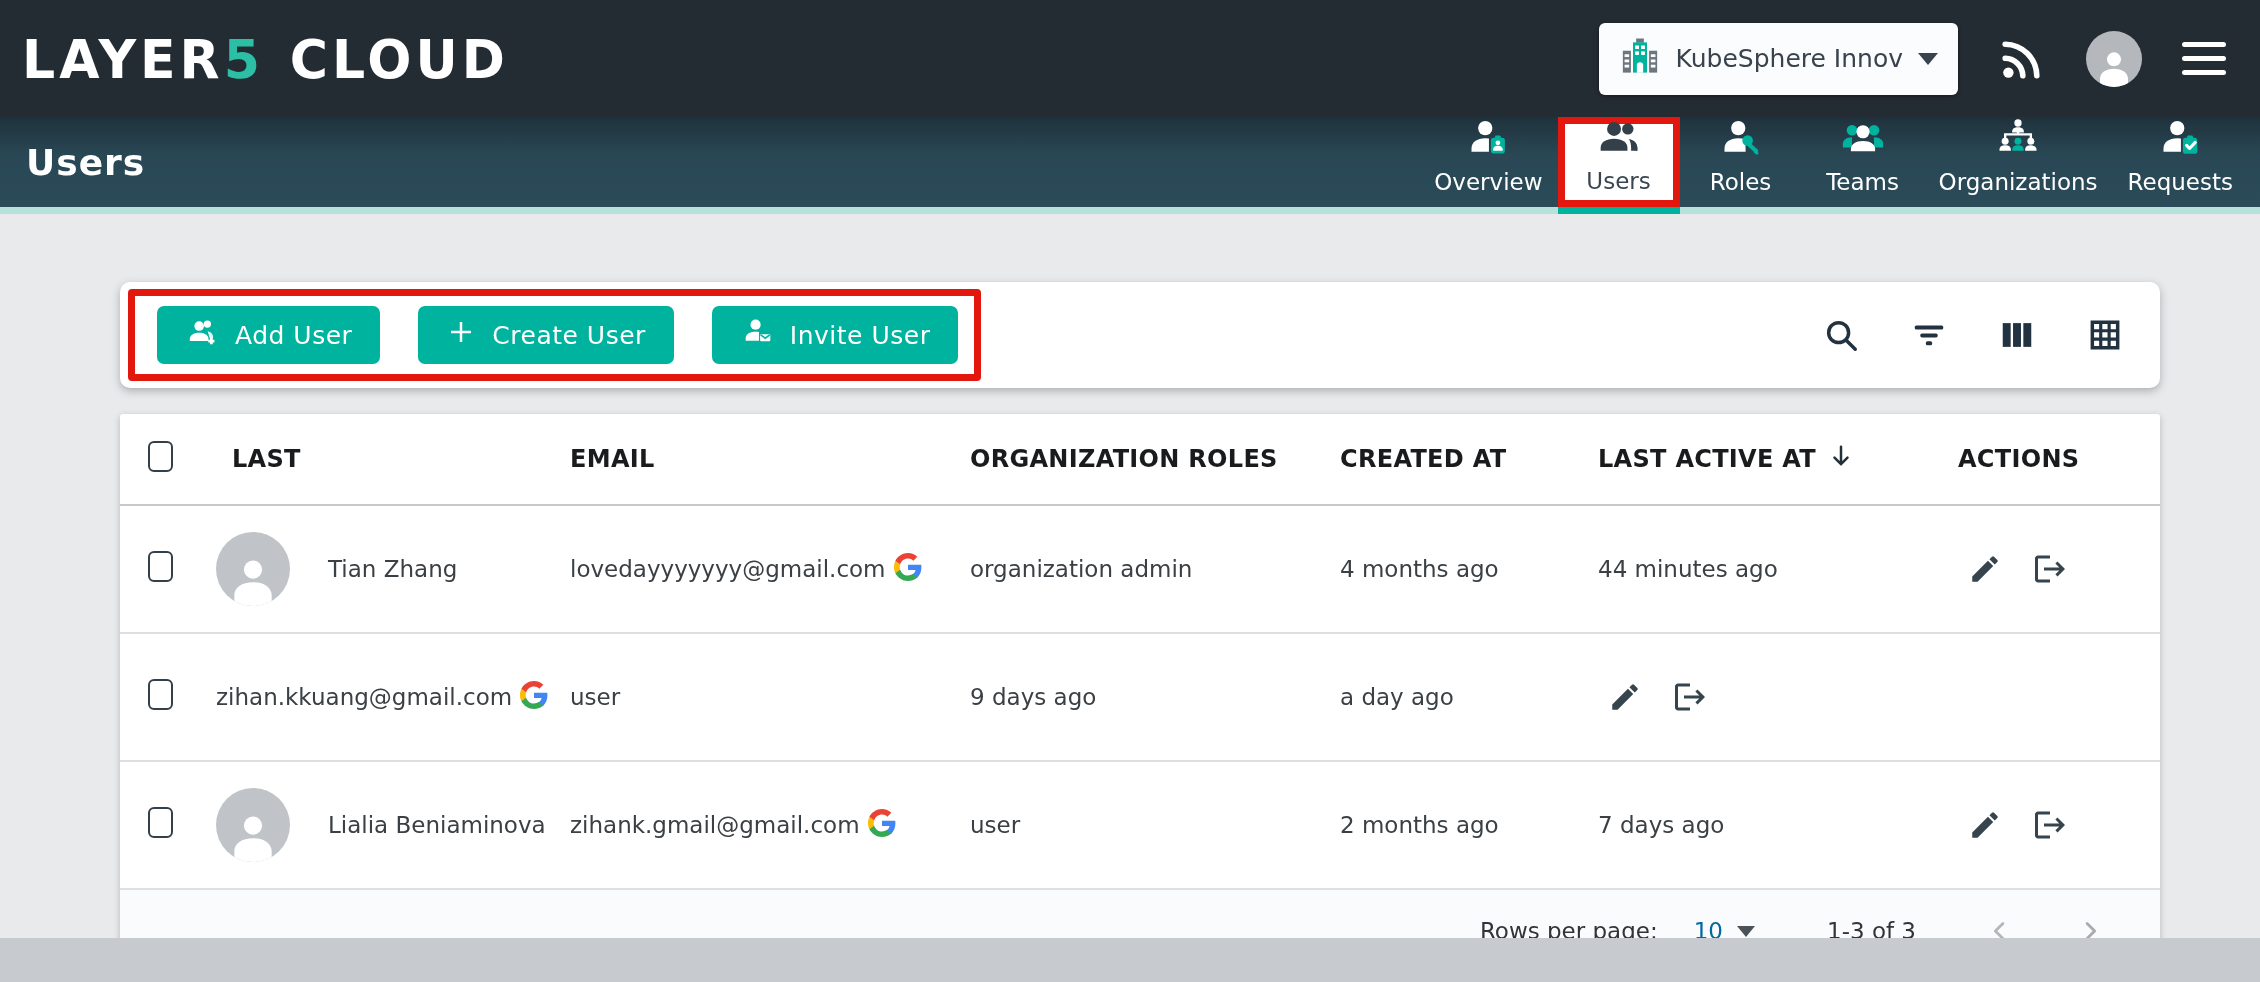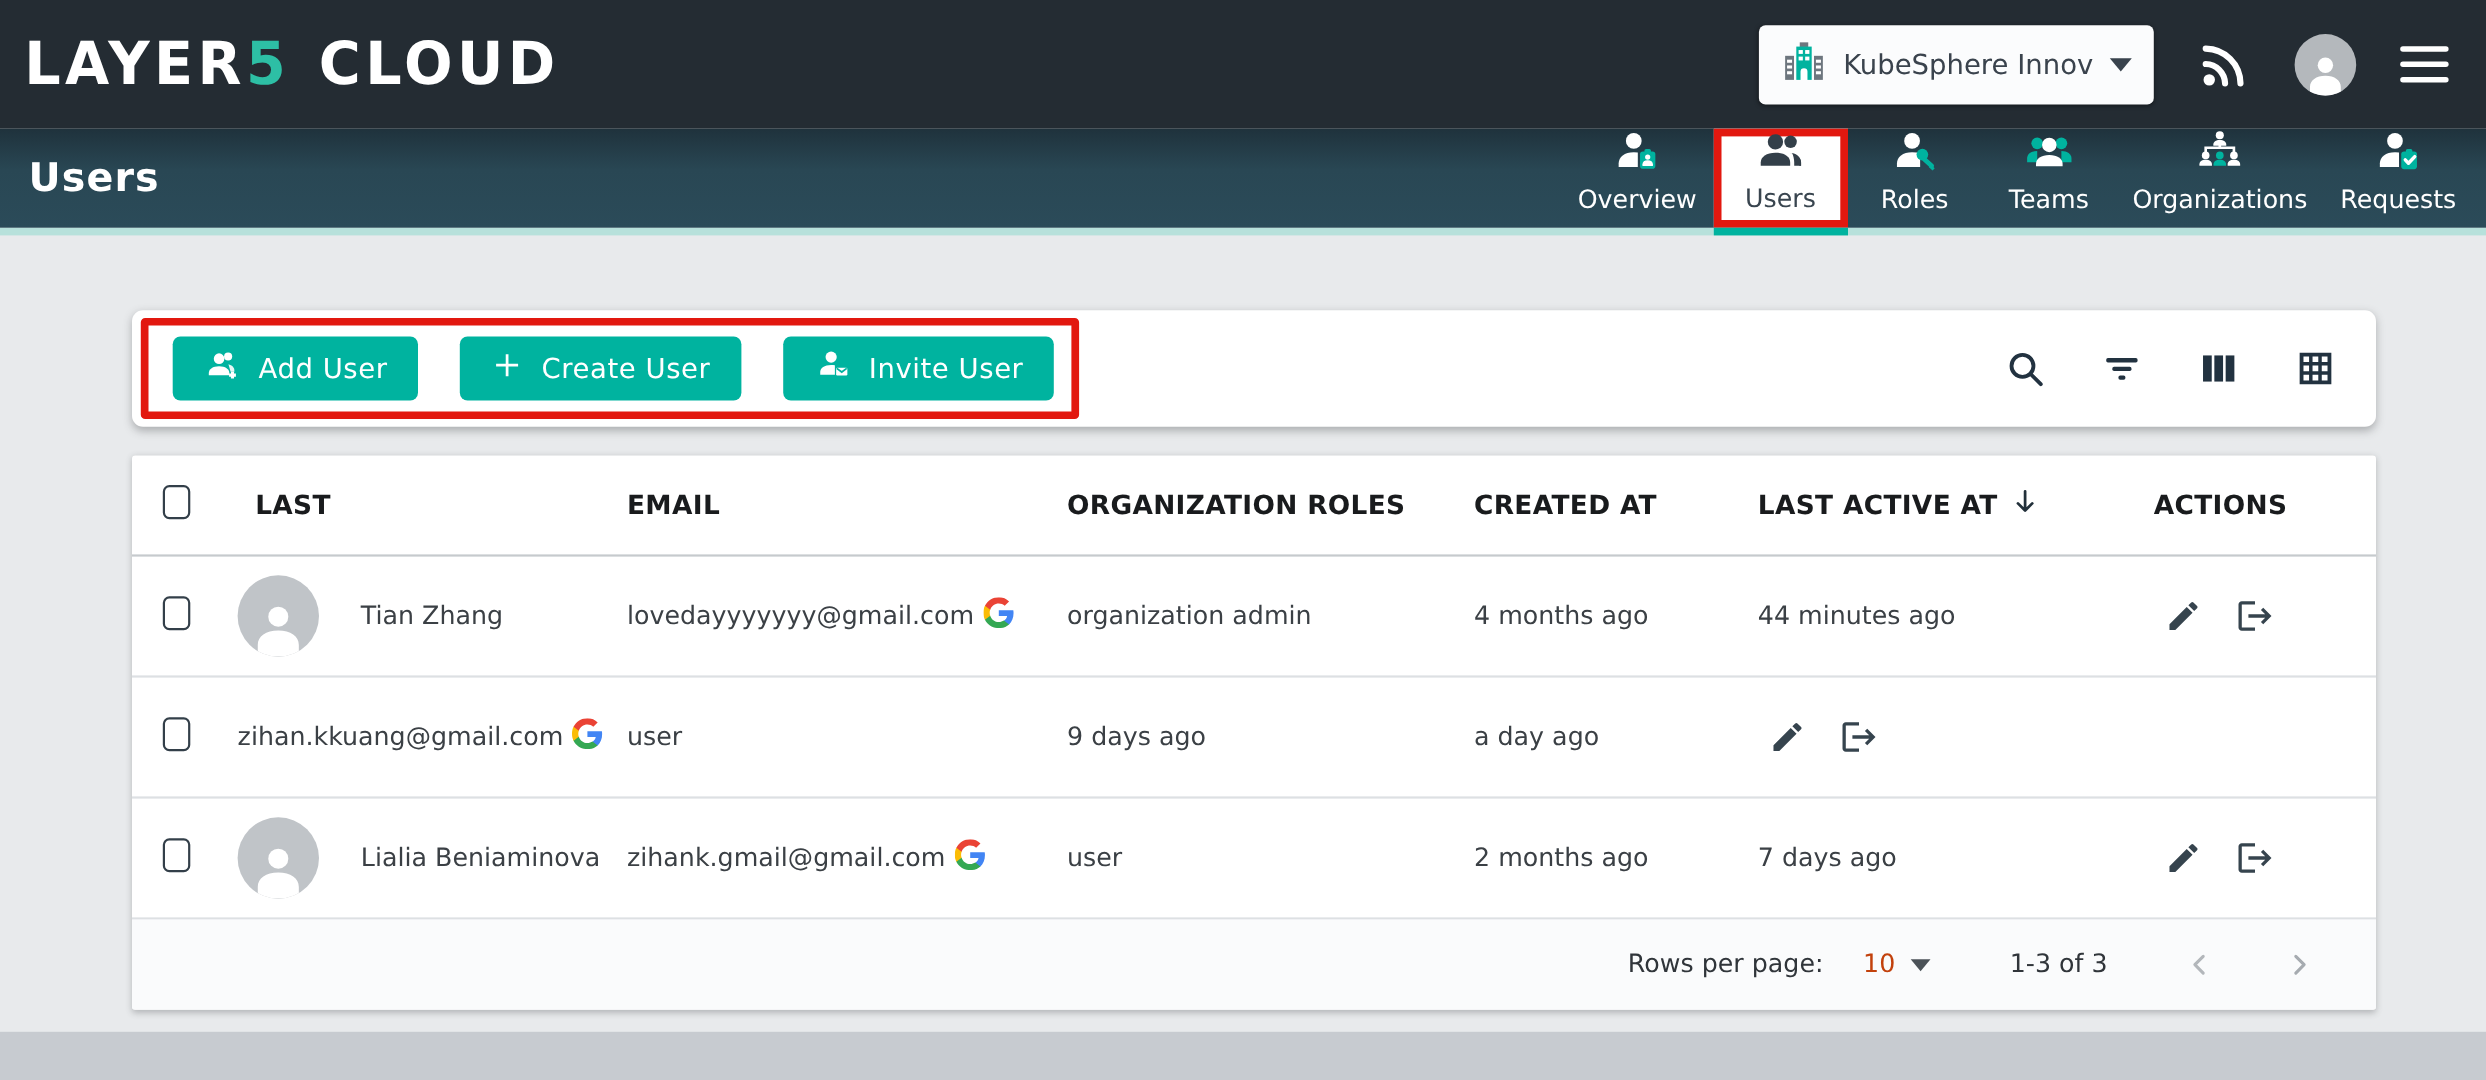--- a/index.html
+++ b/index.html
@@ -92,21 +92,21 @@
   .t-row {
     display: grid;
     grid-template-columns: 96px 354px 400px 370px 258px 360px 1fr;
     align-items: center;
   }
   .t-head {
     height: 92px; border-bottom: 2px solid #c6cacd;
     font-weight: 700; font-size: 24px; color: #191b1d; letter-spacing: 0.3px;
   }
   .t-head .c-name { padding-left: 16px; }
-  .t-data { height: 110px; border-bottom: 2px solid #dde0e3; font-size: 23px; color: #3b4045; }
+  .t-data { height: 128px; border-bottom: 2px solid #dde0e3; font-size: 23px; color: #3b4045; }
   .c-check { padding-left: 28px; }
   .checkbox {
     display: inline-block; width: 25px; height: 31px;
     border: 2.5px solid #333f49; border-radius: 6px; background: #fff; cursor: pointer;
   }
   .c-name { display: flex; align-items: center; }
   .row-avatar {
     width: 74px; height: 74px; border-radius: 50%; background: #c0c4c8;
     margin-right: 38px; overflow: hidden; flex: none;
     display: flex; align-items: flex-end; justify-content: center;
@@ -116,21 +116,21 @@
   .c-actions { display: flex; align-items: center; gap: 30px; padding-left: 10px; }
   .c-actions .icon-btn svg { display: block; }
   
   .t-footer {
     height: 82px; background: #fafbfc;
     display: flex; align-items: center; justify-content: flex-end;
     padding-right: 56px; font-size: 23px; color: #30353a;
   }
   .rpp-select {
     display: flex; align-items: center; gap: 14px; margin-left: 36px;
-    background: none; border: none; font-family: inherit; font-size: 23px; color: #c2410c; cursor: pointer;
+    background: none; border: none; font-family: inherit; font-size: 23px; color: #0369a1; cursor: pointer;
   }
   .rpp-caret {
     width: 0; height: 0; border-left: 9px solid transparent;
     border-right: 9px solid transparent; border-top: 11px solid #4b5258;
   }
   .range-label { margin-left: 72px; }
   .pager { margin-left: 70px; display: flex; gap: 62px; }
   .bottom-strip { position: absolute; left: 0; right: 0; bottom: 0; height: 44px; background: #c7cbd0; }
 </style>
 </head>

